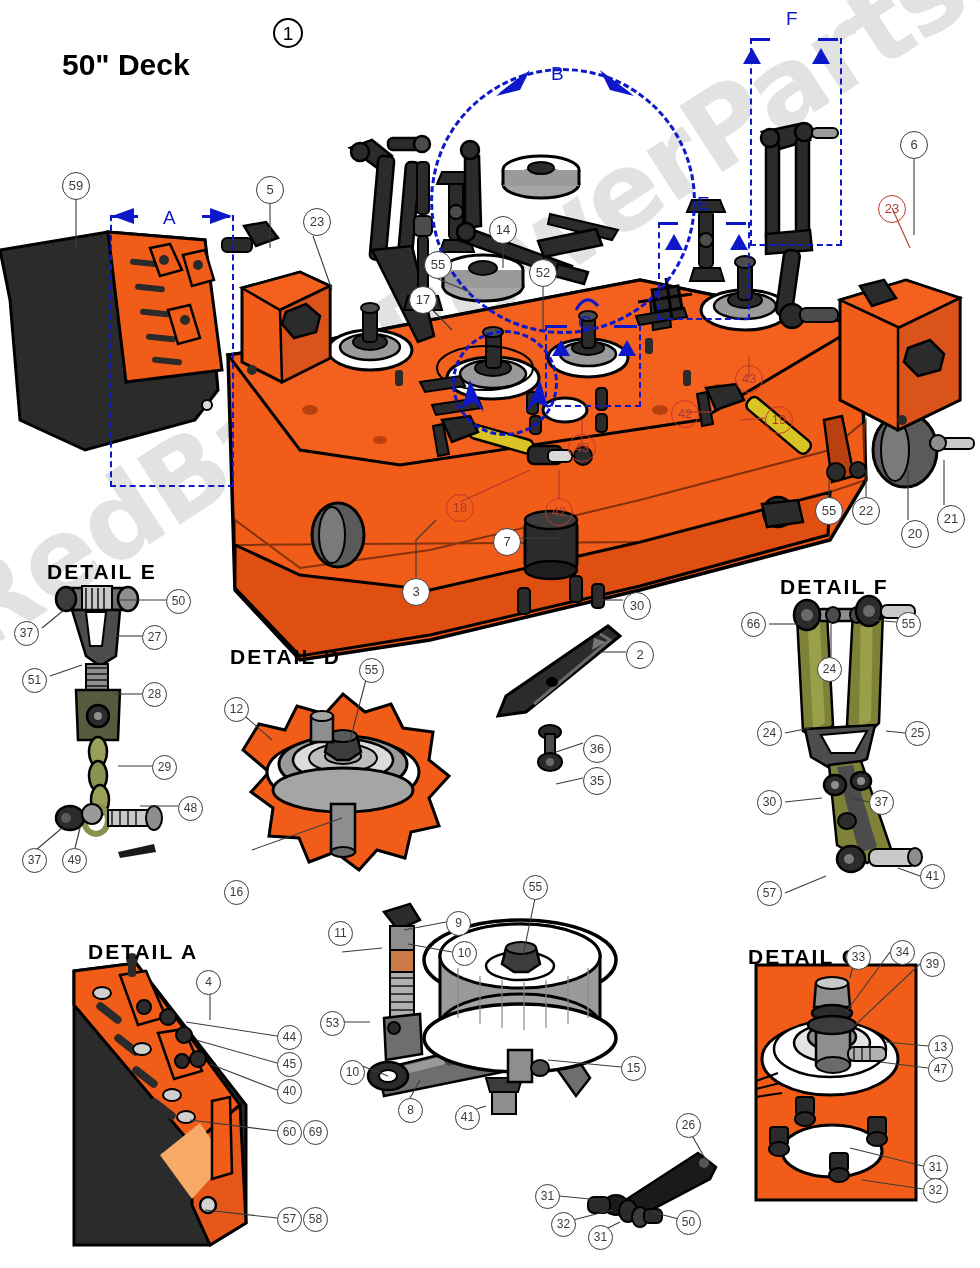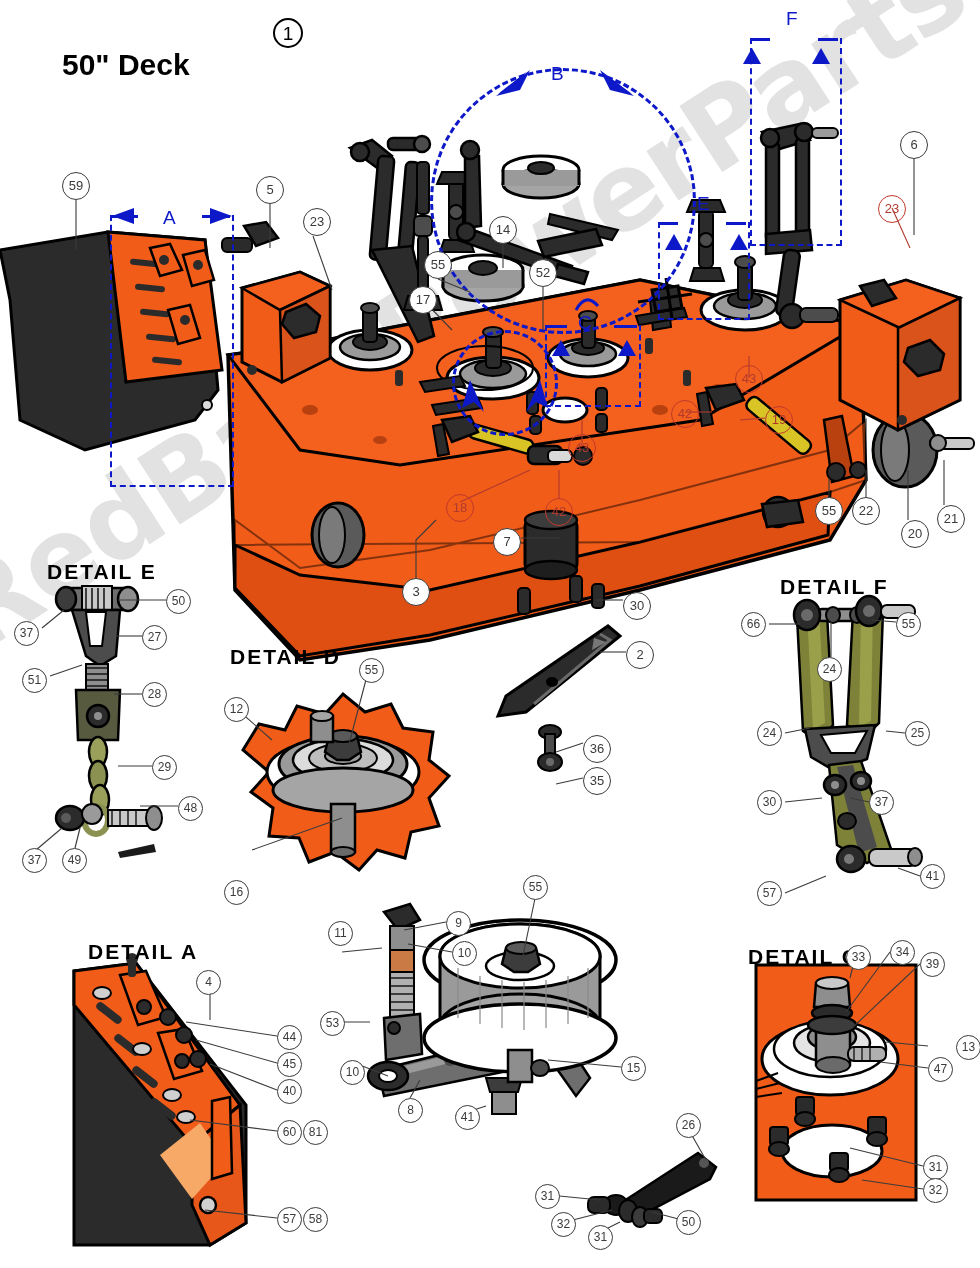--- a/index.html
+++ b/index.html
@@ -759,36 +759,36 @@
       <div class="cal sm" style="left: 905px; top: 721px;">25</div>
       <div class="cal sm" style="left: 757px; top: 790px;">30</div>
       <div class="cal sm" style="left: 869px; top: 790px;">37</div>
       <div class="cal sm" style="left: 920px; top: 864px;">41</div>
       <div class="cal sm" style="left: 757px; top: 881px;">57</div>
       <div class="cal sm" style="left: 196px; top: 970px;">4</div>
       <div class="cal sm" style="left: 277px; top: 1025px;">44</div>
       <div class="cal sm" style="left: 277px; top: 1052px;">45</div>
       <div class="cal sm" style="left: 277px; top: 1079px;">40</div>
       <div class="cal sm" style="left: 277px; top: 1120px;">60</div>
-      <div class="cal sm" style="left: 303px; top: 1120px;">81</div>
+      <div class="cal sm" style="left: 303px; top: 1120px;">69</div>
       <div class="cal sm" style="left: 277px; top: 1207px;">57</div>
       <div class="cal sm" style="left: 303px; top: 1207px;">58</div>
       <div class="cal sm" style="left: 446px; top: 911px;">9</div>
       <div class="cal sm" style="left: 452px; top: 941px;">10</div>
       <div class="cal sm" style="left: 328px; top: 921px;">11</div>
       <div class="cal sm" style="left: 320px; top: 1011px;">53</div>
       <div class="cal sm" style="left: 340px; top: 1060px;">10</div>
       <div class="cal sm" style="left: 398px; top: 1098px;">8</div>
       <div class="cal sm" style="left: 455px; top: 1105px;">41</div>
       <div class="cal sm" style="left: 523px; top: 875px;">55</div>
       <div class="cal sm" style="left: 621px; top: 1056px;">15</div>
       <div class="cal sm" style="left: 846px; top: 945px;">33</div>
       <div class="cal sm" style="left: 890px; top: 940px;">34</div>
       <div class="cal sm" style="left: 920px; top: 952px;">39</div>
-      <div class="cal sm" style="left: 928px; top: 1035px; margin-left: 28px;">13</div>
+      <div class="cal sm" style="left: 928px; top: 1035px;">13</div>
       <div class="cal sm" style="left: 928px; top: 1057px;">47</div>
       <div class="cal sm" style="left: 923px; top: 1155px;">31</div>
       <div class="cal sm" style="left: 923px; top: 1178px;">32</div>
       <div class="cal sm" style="left: 676px; top: 1113px;">26</div>
       <div class="cal sm" style="left: 535px; top: 1184px;">31</div>
       <div class="cal sm" style="left: 551px; top: 1212px;">32</div>
       <div class="cal sm" style="left: 588px; top: 1225px;">31</div>
       <div class="cal sm" style="left: 676px; top: 1210px;">50</div>
     </div>
 

